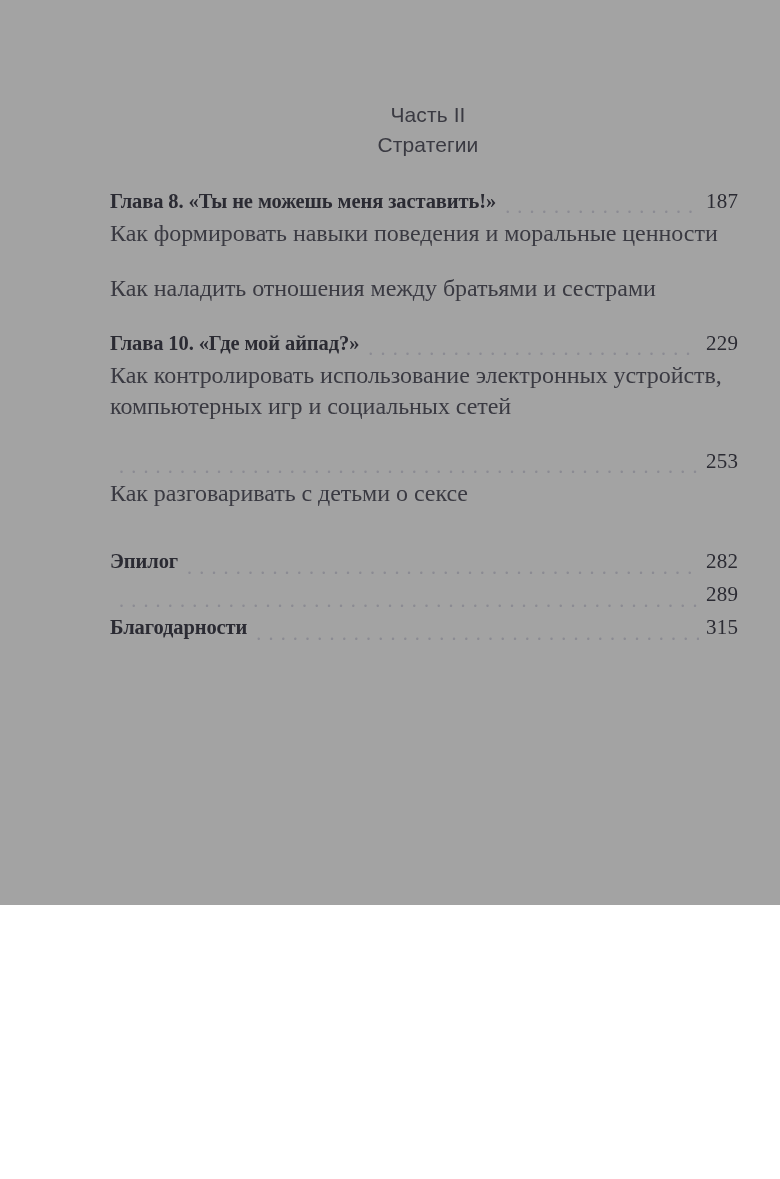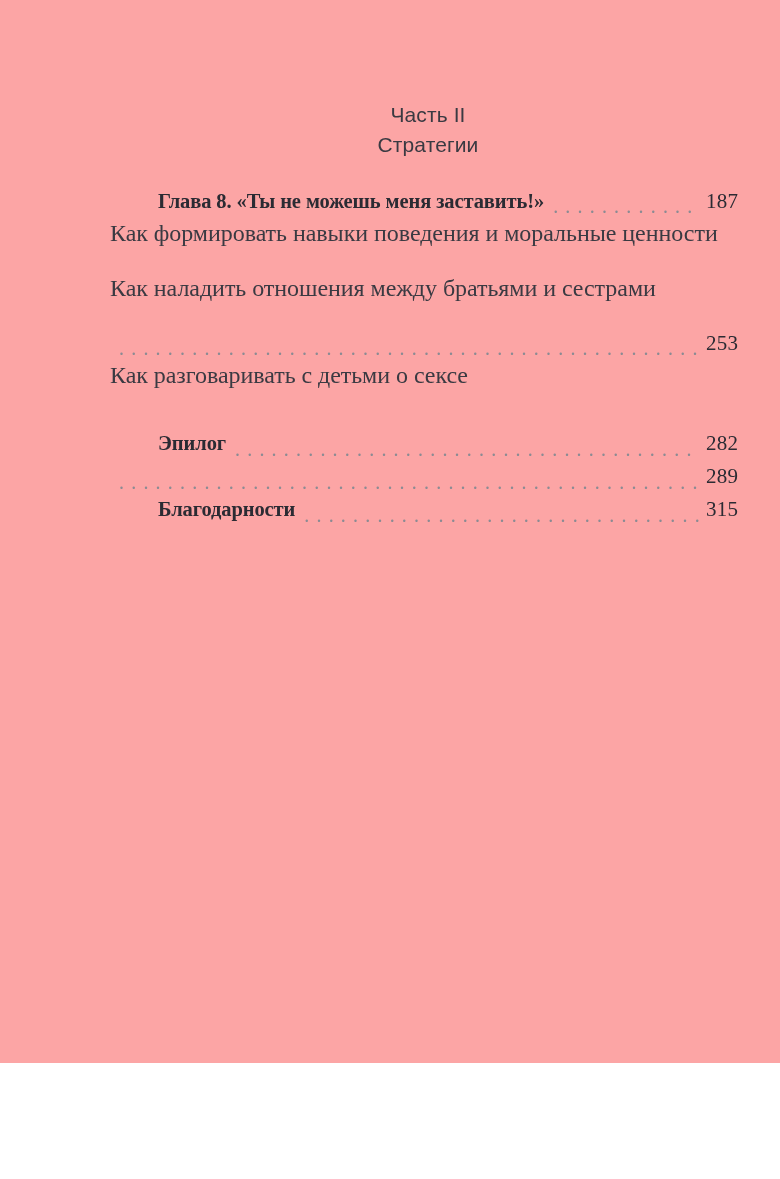--- a/index.html
+++ b/index.html
@@ -3,22 +3,22 @@
 <meta charset="utf-8">
 <style>
   html, body {
     margin: 0;
     padding: 0;
     background: #ffffff;
   }
   .page {
     position: relative;
     width: 780px;
-    height: 1063px;
-    background: #fca5a5;
+    height: 905px;
+    background: #a3a3a3;
     margin: 0 auto;
     overflow: hidden;
     color: #2b2b33;
     -webkit-font-smoothing: antialiased;
   }
 
   
   .content {
     position: absolute;
     left: 110px;
@@ -60,21 +60,20 @@
     font-family: "Liberation Serif", "DejaVu Serif", serif;
     font-weight: bold;
     font-size: 20.5px;
     line-height: 31px;
     color: #2b2b33;
     letter-spacing: -0.1px;
   }
   .entry-title {
     white-space: nowrap;
     flex: 0 0 auto;
-    margin-left: 48px;
   }
   .leader {
     flex: 1 1 auto;
     position: relative;
     overflow: hidden;
     height: 1em;
     margin: 0 7px 0 9px;
     align-self: flex-end;
   }
   .leader::after {
@@ -149,20 +148,31 @@
           <span class="sub-line">Как формировать навыки поведения и моральные ценности</span>
         </div>
       </div>
 
       <div class="entry">
         <div class="entry-subtitle">
           <span class="sub-line">Как наладить отношения между братьями и сестрами</span>
         </div>
       </div>
 
+      <div class="entry">
+        <div class="entry-line">
+          <span class="entry-title">Глава 10. «Где мой айпад?»</span>
+          <span class="leader"></span>
+          <span class="entry-page">229</span>
+        </div>
+        <div class="entry-subtitle">
+          <span class="sub-line">Как контролировать использование электронных устройств,</span>
+          <span class="sub-line">компьютерных игр и социальных сетей</span>
+        </div>
+      </div>
 
       <div class="entry">
         <div class="entry-line">
           <span class="leader"></span>
           <span class="entry-page">253</span>
         </div>
         <div class="entry-subtitle">
           <span class="sub-line">Как разговаривать с детьми о сексе</span>
         </div>
       </div>

